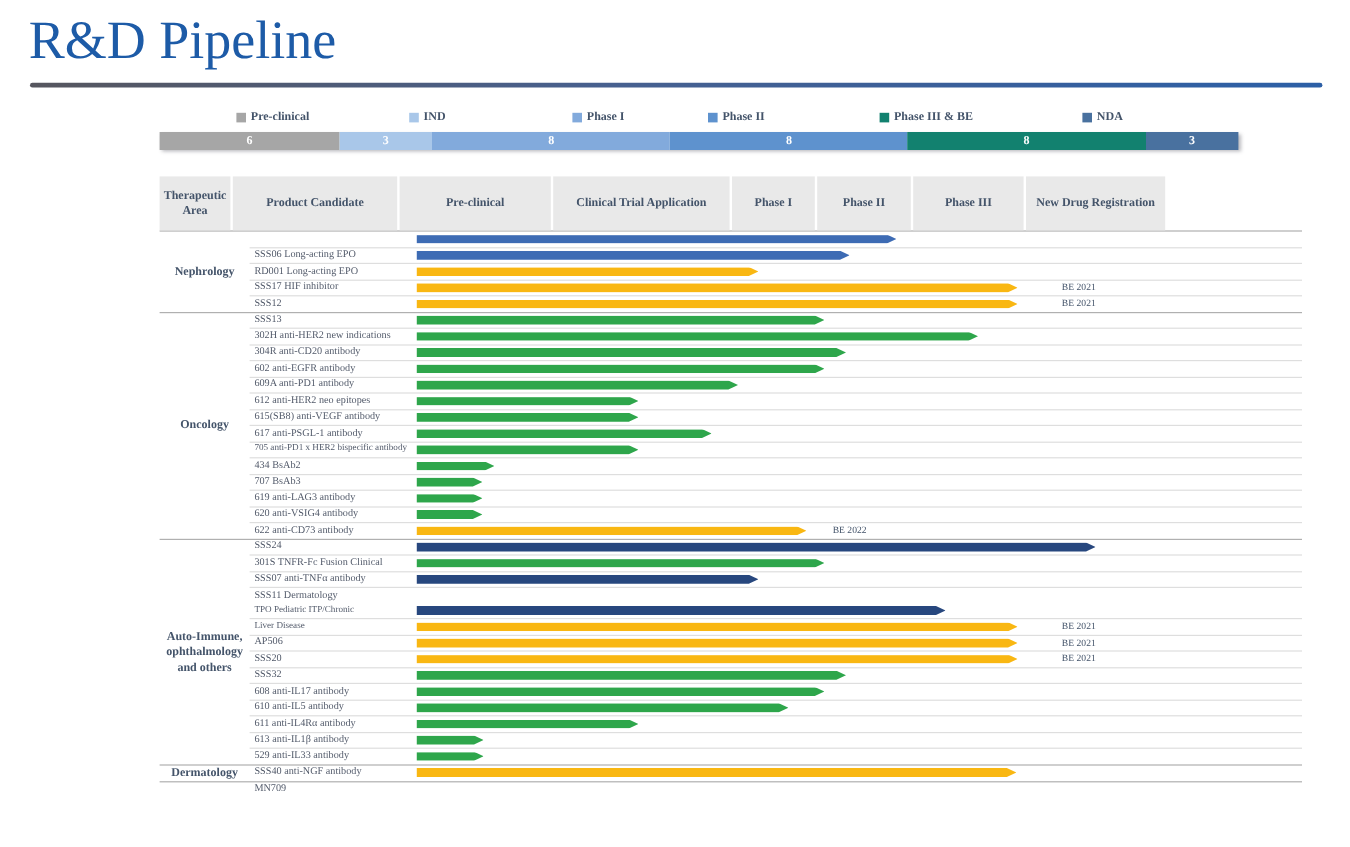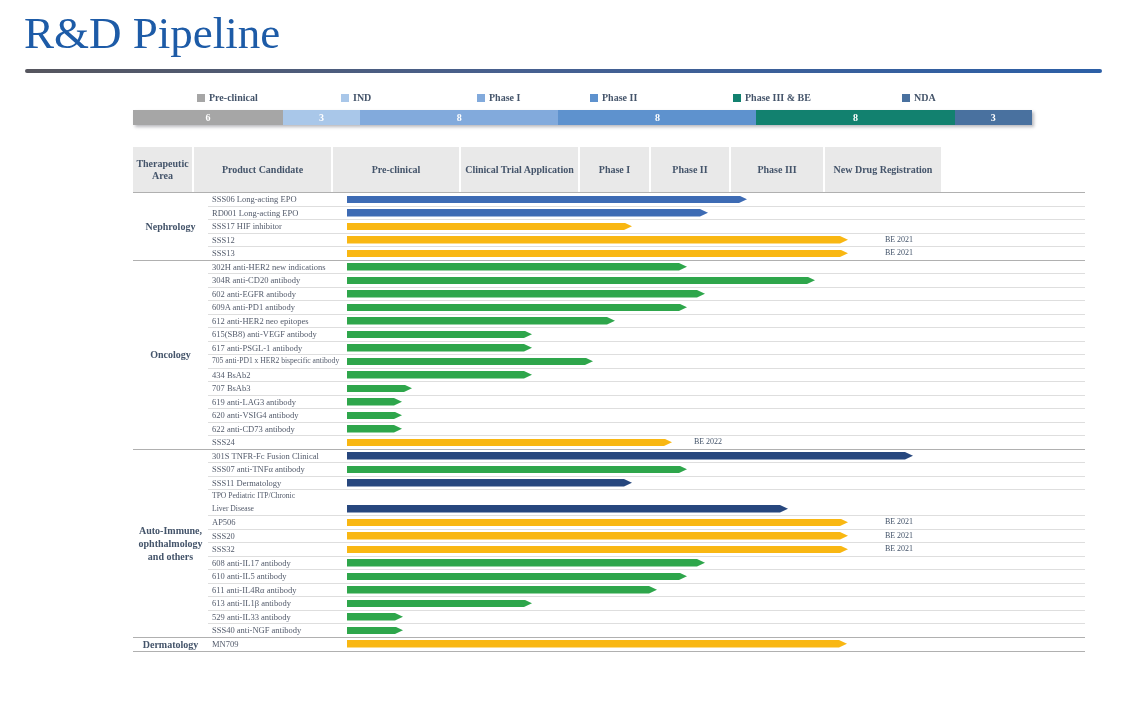--- a/index.html
+++ b/index.html
@@ -25,21 +25,21 @@
   .tbody{border-top:1px solid #b0b0b0;border-bottom:1px solid #b0b0b0;}
   .group{display:flex;}
   .group + .group{border-top:1px solid #b0b0b0;}
   .area{width:75px;flex:0 0 auto;display:flex;align-items:center;justify-content:center;
         text-align:center;font-weight:bold;font-size:10px;color:#44546A;
         white-space:pre-line;line-height:1.3;}
   .rows{flex:1;}
   .row{position:relative;height:12.5px;border-bottom:1px solid #dedede;}
   .row:last-child{border-bottom:none;}
   .row.tall{height:25px;}
-  .pname{position:absolute;left:4px;top:0;font-size:8.5px;color:#535B6B;
+  .pname{position:absolute;left:4px;top:12px;font-size:8.5px;color:#535B6B;
          line-height:12.5px;white-space:pre-line;}
   .row.tall .pname{line-height:12.5px;}
   .bar{position:absolute;left:139px;top:2.5px;height:7.5px;
        clip-path:polygon(0 0,calc(100% - 8px) 0,100% 50%,calc(100% - 8px) 100%,0 100%);}
   .row.tall .bar{top:auto;bottom:2.5px;}
   .note{position:absolute;top:0;font-size:8px;color:#44546A;line-height:12.5px;
         transform:translateX(-50%);white-space:nowrap;}
   .footnote{position:absolute;left:133px;top:710px;font-size:8px;color:#44546A;}
 </style>
 </head>
@@ -80,21 +80,21 @@
     <div class="seg" style="flex-grow: 8; background: rgb(94, 146, 206);">8</div>
     <div class="seg" style="flex-grow: 8; background: rgb(18, 129, 111);">8</div>
     <div class="seg" style="flex-grow: 3; background: rgb(73, 113, 159);">3</div>
   </div>
 
 <div class="table">
   <div class="thead">
       <div class="th" style="width: 59px; flex: 0 0 auto;">Therapeutic Area</div>
       <div class="th" style="width: 137px; flex: 0 0 auto;">Product Candidate</div>
       <div class="th" style="width: 126px; flex: 0 0 auto;">Pre-clinical</div>
-      <div class="th" style="width: 117px; flex: 0 0 auto;">Clinical Trial Application</div>
+      <div class="th" style="width: 147px; flex: 0 0 auto;">Clinical Trial Application</div>
       <div class="th" style="width: 69px; flex: 0 0 auto;">Phase I</div>
       <div class="th" style="width: 78px; flex: 0 0 auto;">Phase II</div>
       <div class="th" style="width: 92px; flex: 0 0 auto;">Phase III</div>
       <div class="th" style="width: 116px; flex: 0 0 auto;">New Drug Registration</div>
     </div>
   <div class="tbody">
       <div class="group">
         <div class="area">Nephrology</div>
         <div class="rows">
           <div class="row">

